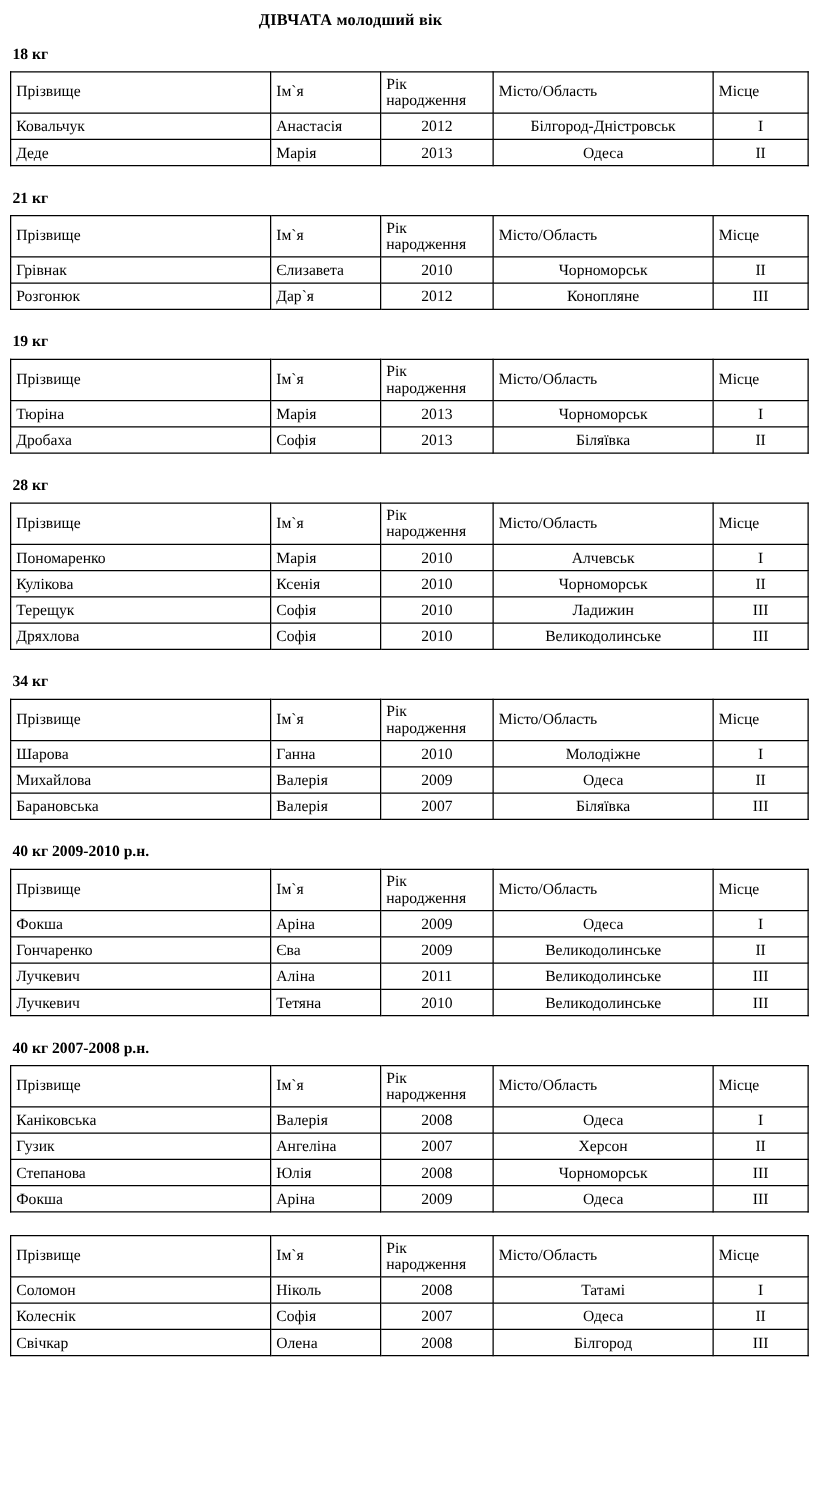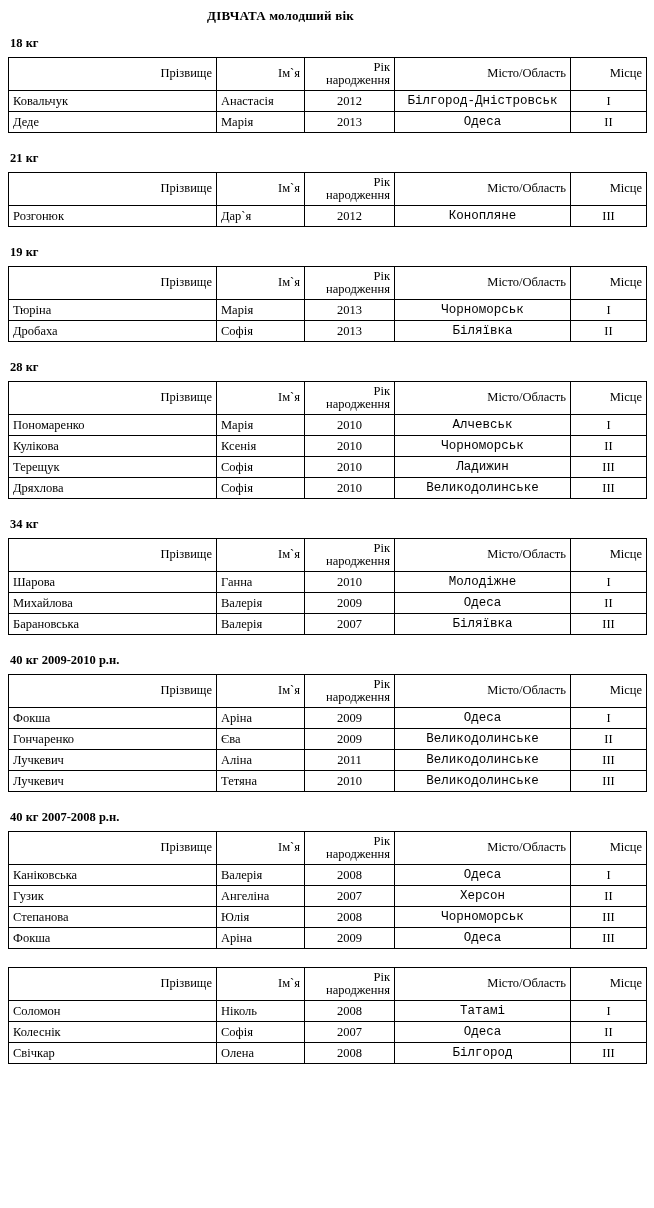--- a/index.html
+++ b/index.html
@@ -41,35 +41,35 @@
   }
   table.res td, table.res th {
     border: 1px solid #000000;
     font-size: 12.5px;
     font-weight: normal;
     padding: 1px 4px;
     height: 18px;
     vertical-align: middle;
   }
   table.res thead td {
-    text-align: right;
+    text-align: left;
     height: 30px;
     line-height: 1.05;
     font-family: Liberation Serif, serif;
   }
   col.c-surname { width: 208px; }
   col.c-name    { width: 88px; }
   col.c-year    { width: 90px; }
   col.c-city    { width: 176px; }
   col.c-place   { width: 76px; }
 
   td.surname { text-align: left; padding-left: 6px; }
   td.name    { text-align: left; padding-left: 6px; }
   td.year    { text-align: center; }
-  td.city    { text-align: center; font-family: Liberation Mono, monospace; }
+  td.city    { text-align: center; }
   td.place   { text-align: center; }
 </style>
 </head>
 <body>
 
 <div class="page">
   <div class="doc-title">ДІВЧАТА молодший вік</div>
   <div id="sections-root">
       <div class="section">
         <div class="section-title">18 кг</div>
@@ -122,20 +122,27 @@
             <tr>
               <td>Прізвище</td>
               <td>Ім`я</td>
               <td>Рік народження</td>
               <td>Місто/Область</td>
               <td>Місце</td>
             </tr>
           </thead>
           <tbody>
             <tr>
+              <td class="surname">Грівнак</td>
+              <td class="name">Єлизавета</td>
+              <td class="year">2010</td>
+              <td class="city">Чорноморськ</td>
+              <td class="place">II</td>
+            </tr>
+            <tr>
               <td class="surname">Розгонюк</td>
               <td class="name">Дар`я</td>
               <td class="year">2012</td>
               <td class="city">Конопляне</td>
               <td class="place">III</td>
             </tr>
           </tbody>
         </table>
       </div>
       <div class="section">

